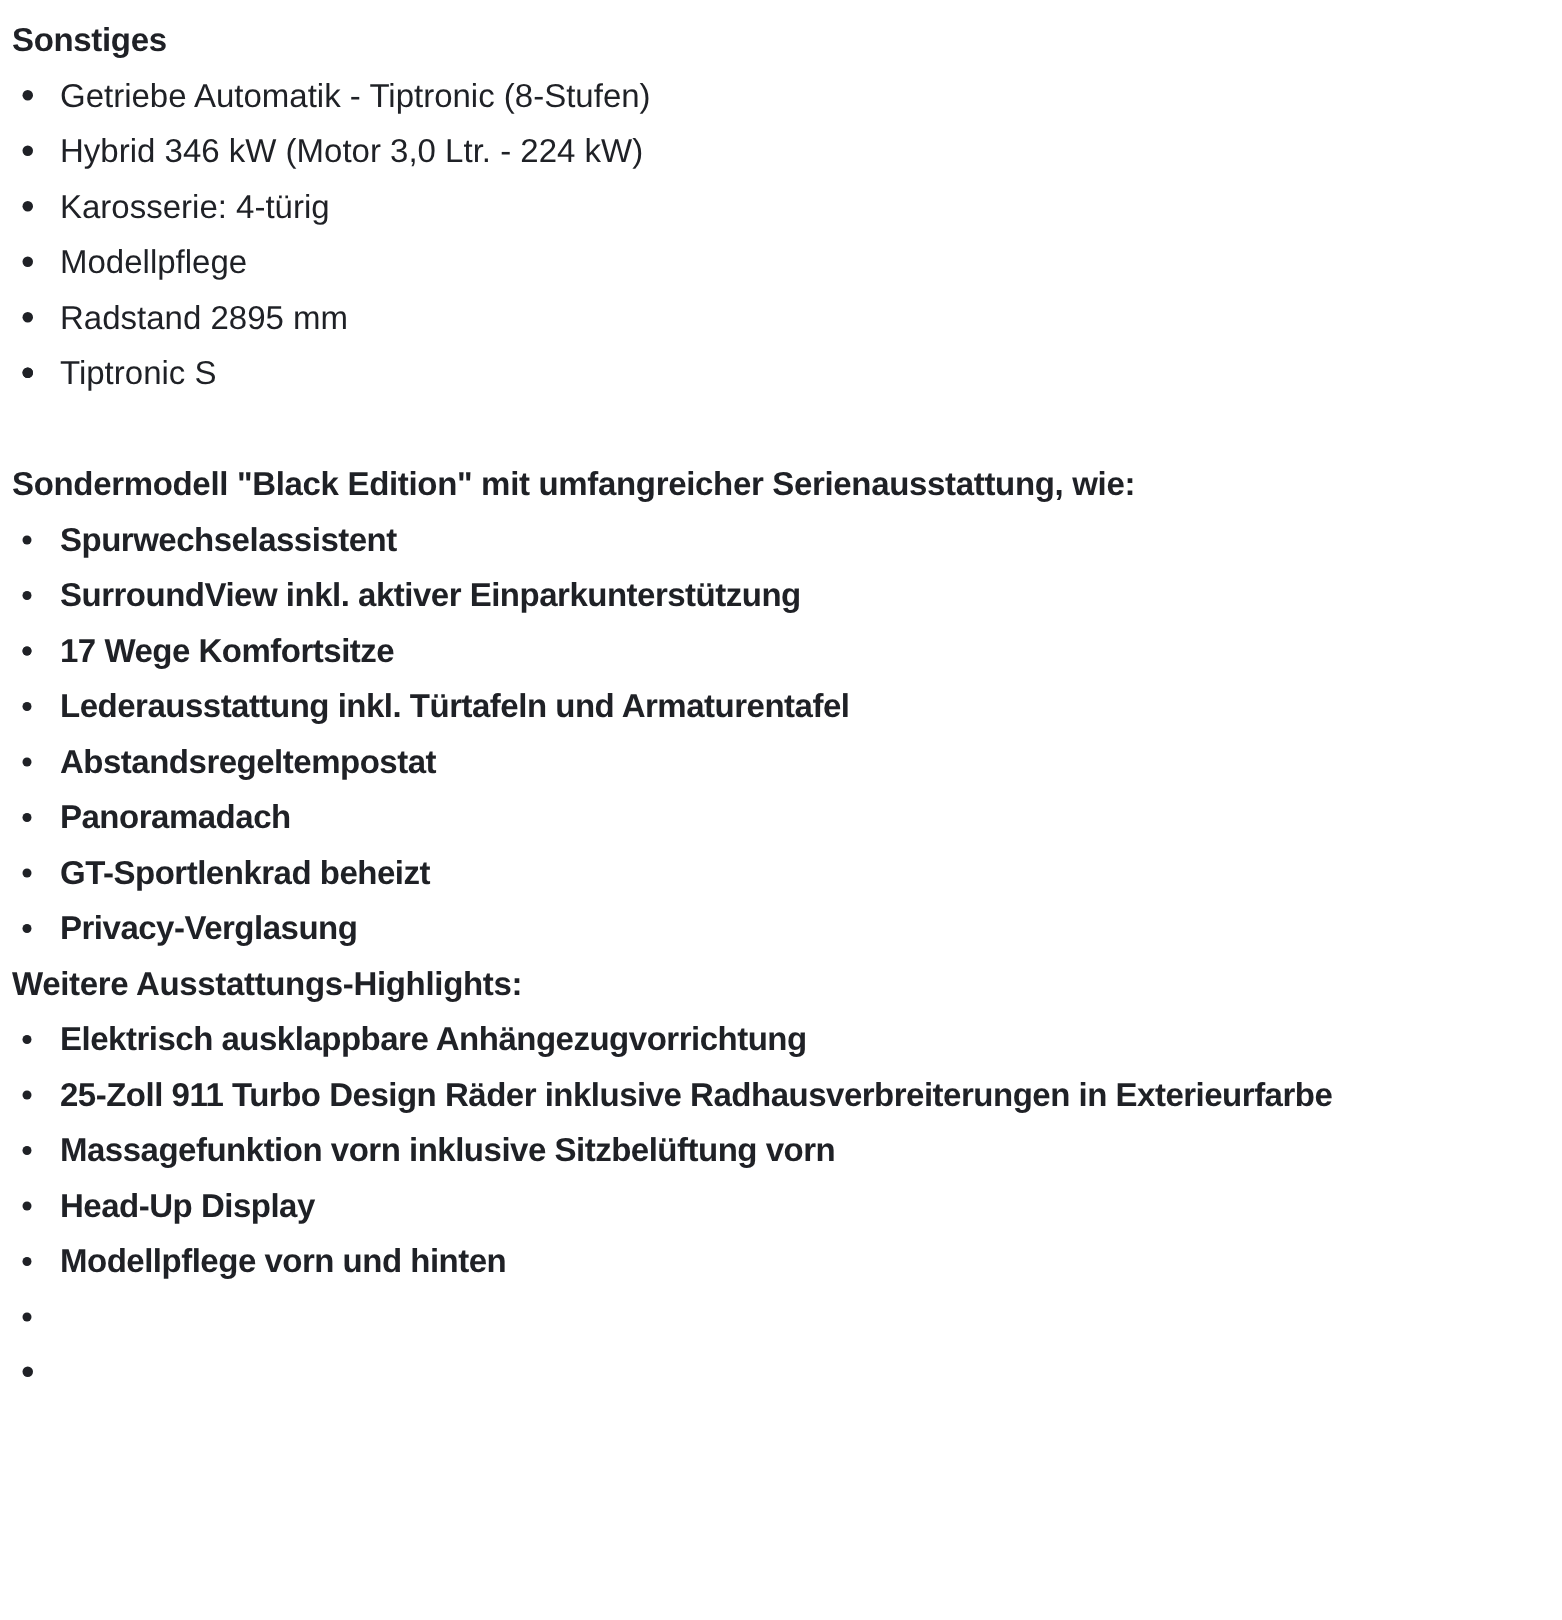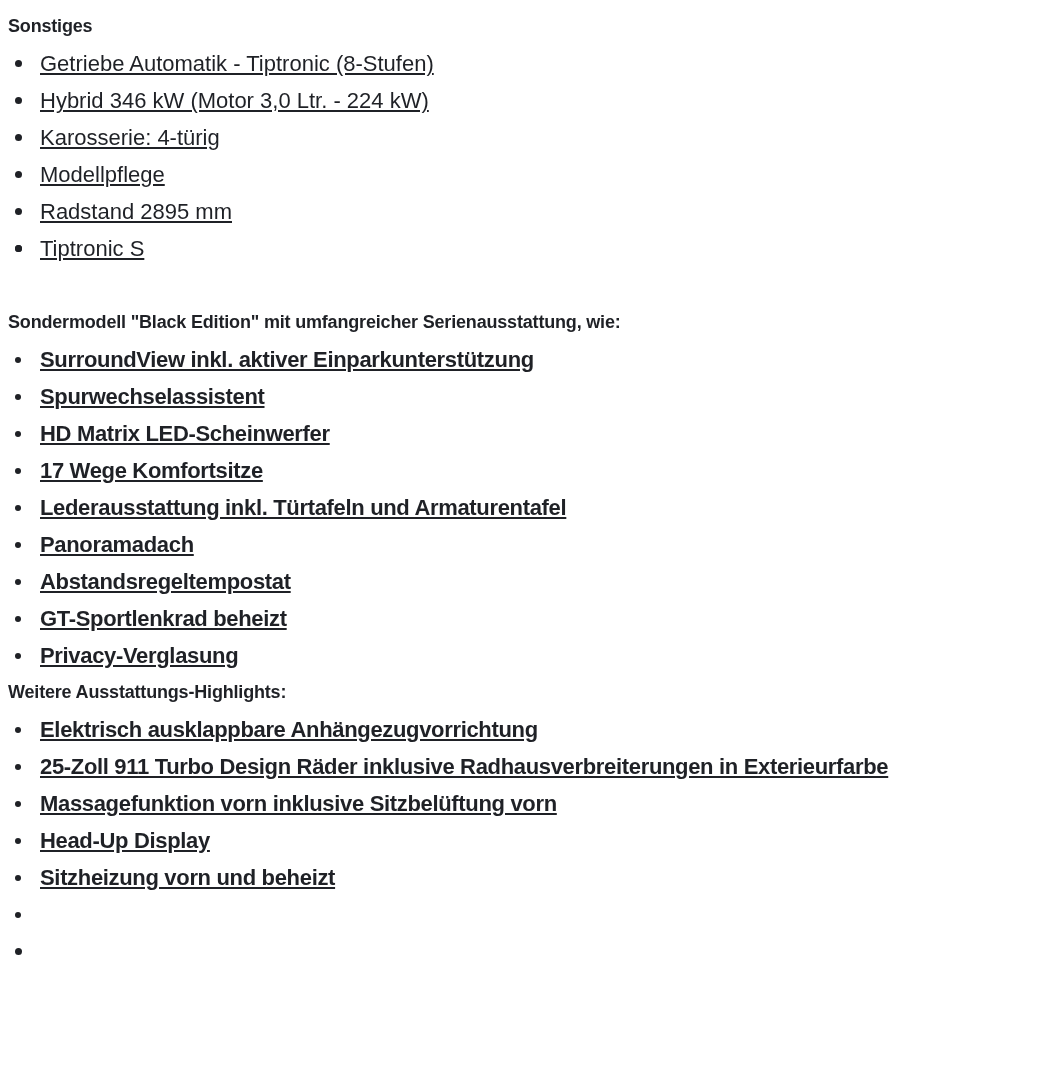--- a/index.html
+++ b/index.html
@@ -14,39 +14,38 @@
     min-height: 1080px;
     padding: 8px 8px 0 8px;
     font-family: "Liberation Sans", "DejaVu Sans", sans-serif;
     font-size: 22px;
     line-height: 37px;
     color: #1f2126;
     background: #ffffff;
   }
   .heading {
     margin: 0;
-    font-size: 18px;
+    font-size: 22px;
     font-weight: 700;
     line-height: 37px;
     white-space: nowrap;
     letter-spacing: -0.01em;
   }
   .gap-above {
     margin-top: 37px !important;
   }
   ul.list {
     list-style: none;
     margin: 0;
     padding: 0;
   }
   ul.list li {
     position: relative;
     padding-left: 32px;
     white-space: nowrap;
-    text-decoration: underline;
   }
   ul.list .dot {
     position: absolute;
     left: 7px;
     top: 15px;
     width: 7px;
     height: 7px;
     border-radius: 50%;
     background: #1f2126;
     display: inline-block;
@@ -75,39 +74,39 @@
       <li><span class="dot"></span><span class="item-text">Karosserie: 4-türig</span></li>
       <li><span class="dot"></span><span class="item-text">Modellpflege</span></li>
       <li><span class="dot"></span><span class="item-text">Radstand 2895 mm</span></li>
       <li><span class="dot"></span></li>
       <li><span class="dot"></span><span class="item-text">Tiptronic S</span></li>
     </ul>
 
   <h2 class="heading gap-above">Sondermodell "Black Edition" mit umfangreicher Serienausstattung, wie:</h2>
 
   <ul class="list bold">
+      <li><span class="dot"></span><span class="item-text">Spurwechselassistent</span></li>
       <li><span class="dot"></span><span class="item-text">SurroundView inkl. aktiver Einparkunterstützung</span></li>
-      <li><span class="dot"></span><span class="item-text">Spurwechselassistent</span></li>
-      <li><span class="dot"></span><span class="item-text">HD Matrix LED-Scheinwerfer</span></li>
+      <li><span class="dot"></span></li>
       <li><span class="dot"></span><span class="item-text">17 Wege Komfortsitze</span></li>
       <li><span class="dot"></span><span class="item-text">Lederausstattung inkl. Türtafeln und Armaturentafel</span></li>
+      <li><span class="dot"></span><span class="item-text">Abstandsregeltempostat</span></li>
       <li><span class="dot"></span><span class="item-text">Panoramadach</span></li>
-      <li><span class="dot"></span><span class="item-text">Abstandsregeltempostat</span></li>
       <li><span class="dot"></span><span class="item-text">GT-Sportlenkrad beheizt</span></li>
       <li><span class="dot"></span><span class="item-text">Privacy-Verglasung</span></li>
     </ul>
 
   <h2 class="heading">Weitere Ausstattungs-Highlights:</h2>
 
   <ul class="list bold">
       <li><span class="dot"></span><span class="item-text">Elektrisch ausklappbare Anhängezugvorrichtung</span></li>
       <li><span class="dot"></span><span class="item-text">25-Zoll 911 Turbo Design Räder inklusive Radhausverbreiterungen in Exterieurfarbe</span></li>
       <li><span class="dot"></span><span class="item-text">Massagefunktion vorn inklusive Sitzbelüftung vorn</span></li>
       <li><span class="dot"></span><span class="item-text">Head-Up Display</span></li>
-      <li><span class="dot"></span><span class="item-text">Sitzheizung vorn und beheizt</span></li>
+      <li><span class="dot"></span><span class="item-text">Modellpflege vorn und hinten</span></li>
       <li><span class="dot"></span></li>
     </ul>
 
   <ul class="list regular gap-above">
       <li><span class="dot"></span></li>
     </ul>
 
 </main>
 
 </body></html>

